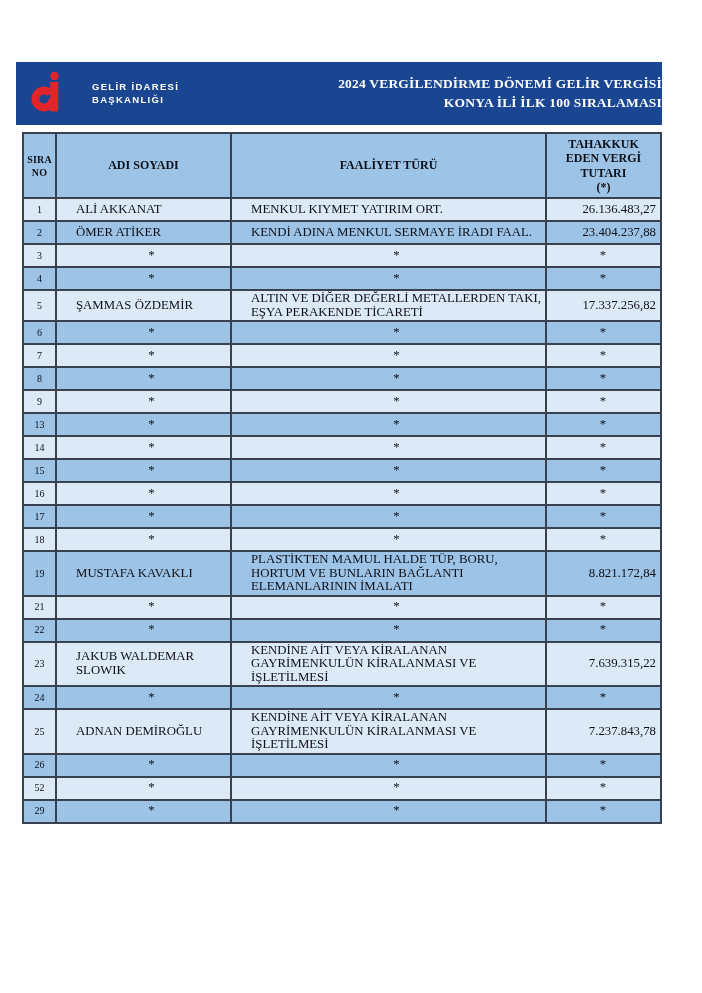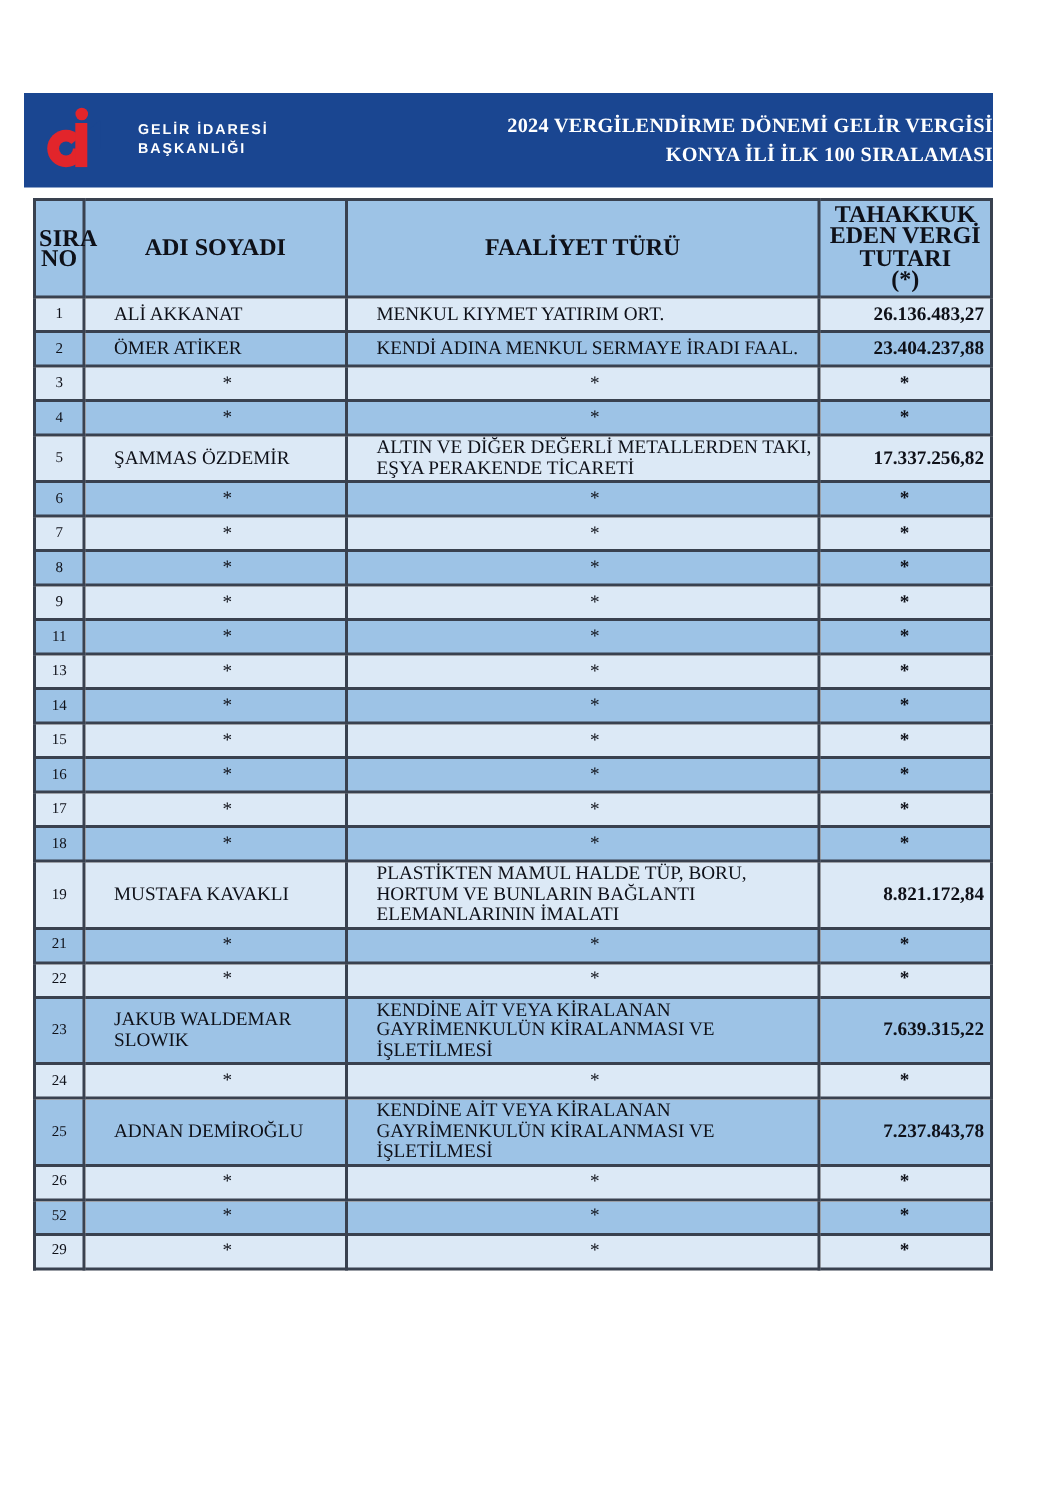--- a/index.html
+++ b/index.html
@@ -41,35 +41,35 @@
   table.ranking{
     position:absolute;left:22px;top:132px;width:638px;
     border-collapse:collapse;table-layout:fixed;
   }
   table.ranking,.ranking th,.ranking td{
     border:2px solid var(--grid-border);
   }
   table.ranking{border-color:var(--outer-border);}
   .ranking thead th{
     height:61px;background:var(--header-blue);
-    font-size:16px;line-height:15px;font-weight:bold;
+    font-size:12px;line-height:15px;font-weight:bold;
     text-align:center;vertical-align:middle;white-space:pre-line;
     padding:1px 2px;
   }
-  .ranking thead th.h-no{font-size:16px;line-height:13px;letter-spacing:0.2px;margin-top:24px;}
+  .ranking thead th.h-no{font-size:10px;line-height:13px;letter-spacing:0.2px;margin-top:24px;}
   .ranking thead th.h-amt{line-height:14.5px;}
   .ranking tbody td{
     height:19px;font-size:12.8px;line-height:13.5px;
     padding:1px 3px;vertical-align:middle;overflow:hidden;
   }
   .ranking tbody tr:nth-child(odd){background:var(--row-light);}
   .ranking tbody tr:nth-child(even){background:var(--row-medium);}
   .ranking td.c-no{text-align:center;font-size:10px;padding:0;}
   .ranking td.c-name,.ranking td.c-act{text-align:left;padding-left:19px;}
-  .ranking td.c-amt{text-align:right;padding-right:4px;font-weight:bold;}
+  .ranking td.c-amt{text-align:right;padding-right:4px;}
   .ranking td.masked{text-align:center;}
 </style>
 </head>
 <body>
 
 <div class="page">
 
   <div class="banner">
     <div class="logo">
       <svg width="38" height="46" viewBox="0 0 38 46" aria-hidden="true">
@@ -155,26 +155,20 @@
         <td class="c-act masked">*</td>
         <td class="c-amt masked">*</td>
       </tr>
         <tr>
         <td class="c-no">9</td>
         <td class="c-name masked">*</td>
         <td class="c-act masked">*</td>
         <td class="c-amt masked">*</td>
       </tr>
         <tr>
-        <td class="c-no">11</td>
-        <td class="c-name masked">*</td>
-        <td class="c-act masked">*</td>
-        <td class="c-amt masked">*</td>
-      </tr>
-        <tr>
         <td class="c-no">13</td>
         <td class="c-name masked">*</td>
         <td class="c-act masked">*</td>
         <td class="c-amt masked">*</td>
       </tr>
         <tr>
         <td class="c-no">14</td>
         <td class="c-name masked">*</td>
         <td class="c-act masked">*</td>
         <td class="c-amt masked">*</td>

